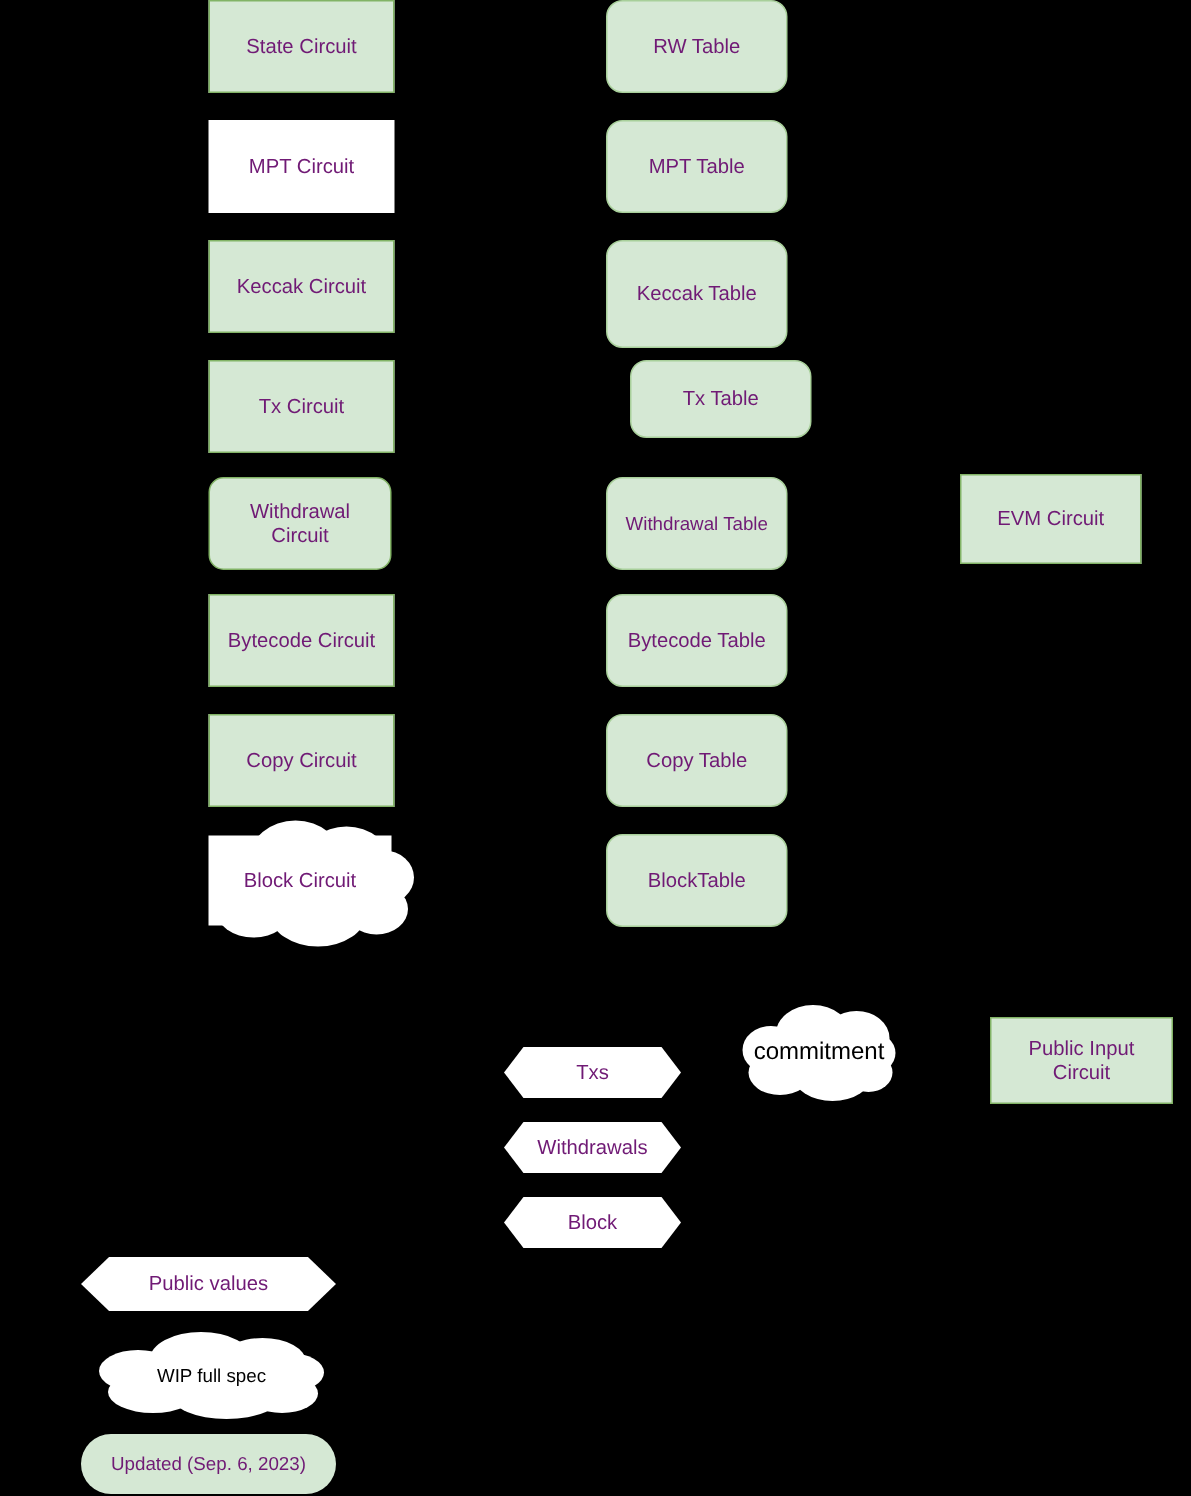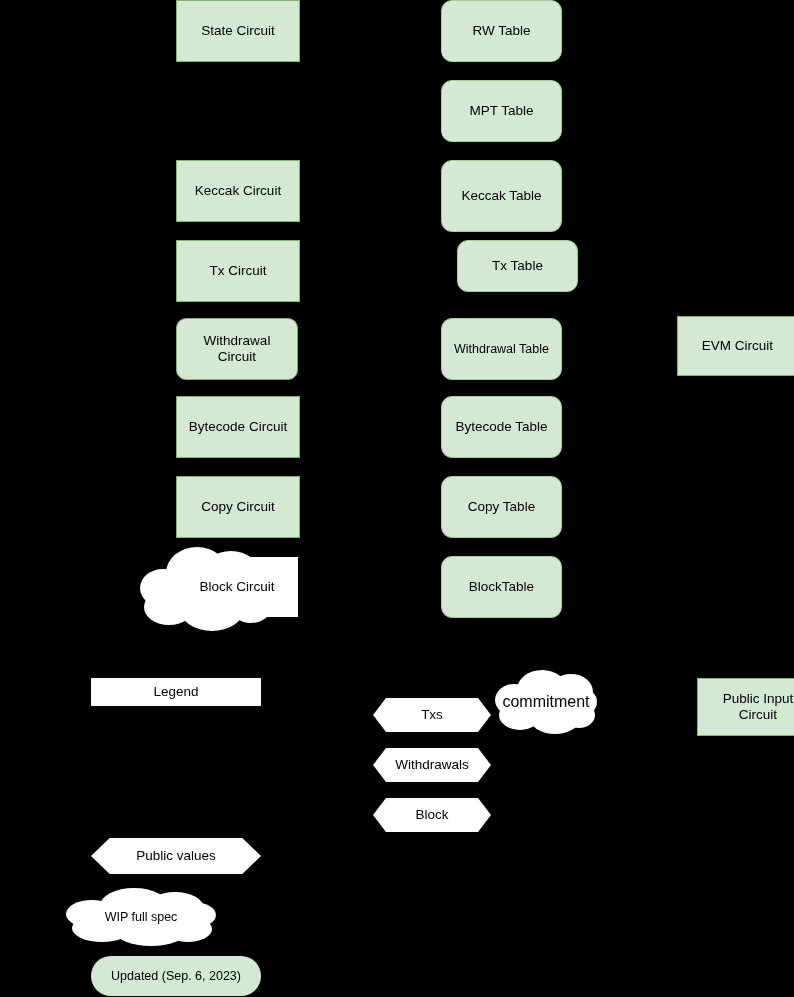--- a/index.html
+++ b/index.html
@@ -20,24 +20,23 @@
     width: 794px;
     height: 997px;
   }
   .node {
     position: absolute;
     box-sizing: border-box;
     display: flex;
     align-items: center;
     justify-content: center;
     text-align: center;
-    color: #000000;
+    color: #701a75;
     line-height: 1.18;
     white-space: pre-line;
-    margin-left: 37px;
   }
   
   .circuit {
     background: #d5e8d4;
     border: 1px solid #82b366;
     font-size: 13.5px;
   }
   
   .table-node {
     background: #d5e8d4;
@@ -124,20 +123,21 @@
     <div class="lobe" style="left:0px;  top:12px; width:52px; height:28px;"></div>
     <div class="lobe" style="left:104px;top:14px; width:46px; height:26px;"></div>
     <div class="lobe" style="left:6px;  top:26px; width:60px; height:28px;"></div>
     <div class="lobe" style="left:48px; top:26px; width:74px; height:32px;"></div>
     <div class="lobe" style="left:98px; top:28px; width:48px; height:26px;"></div>
   </div>
   <div class="cloud-label" style="left:66px; top:888px; width:150px; height:58px; font-size:12.5px;">WIP full spec</div>
 
   <div class="node circuit z-top" style="left:139px; top:0px; width:124px; height:62px;">State Circuit</div>
 
+  <div class="node white-rect z-top" style="left:139px; top:80px; width:124px; height:62px;">MPT Circuit</div>
 
   <div class="node circuit z-top" style="left:139px; top:160px; width:124px; height:62px;">Keccak Circuit</div>
 
   <div class="node circuit z-top" style="left:139px; top:240px; width:124px; height:62px;">Tx Circuit</div>
 
   <div class="node circuit z-top" style="left:139px; top:318px; width:122px; height:62px;border-radius:10px;">Withdrawal
 Circuit</div>
 
   <div class="node circuit z-top" style="left:139px; top:396px; width:124px; height:62px;">Bytecode Circuit</div>
 
@@ -166,19 +166,18 @@
   <div class="node circuit" style="left:660px; top:678px; width:122px; height:58px;">Public Input
 Circuit</div>
 
 
   <div class="node hexagon" style="left:336px; top:698px; width:118px; height:34px;">Txs</div>
 
   <div class="node hexagon" style="left:336px; top:748px; width:118px; height:34px;">Withdrawals</div>
 
   <div class="node hexagon" style="left:336px; top:798px; width:118px; height:34px;">Block</div>
 
-  <div class="node legend-rect" style="left:54px; top:678px; width:170px; height:28px;">Legend</div>
 
   <div class="node hexagon" style="left:54px; top:838px; width:170px; height:36px;">Public values</div>
 
   <div class="node green-round" style="left:54px; top:956px; width:170px; height:40px; z-index:6;">Updated (Sep. 6, 2023)</div>
 
 </div>
 
 </body></html>

